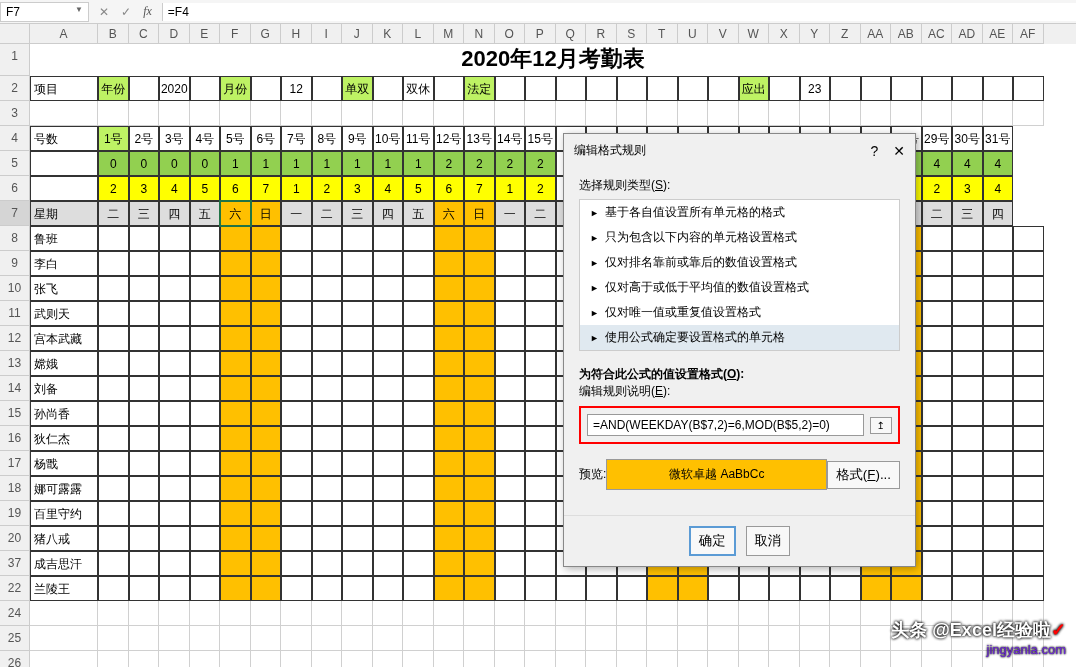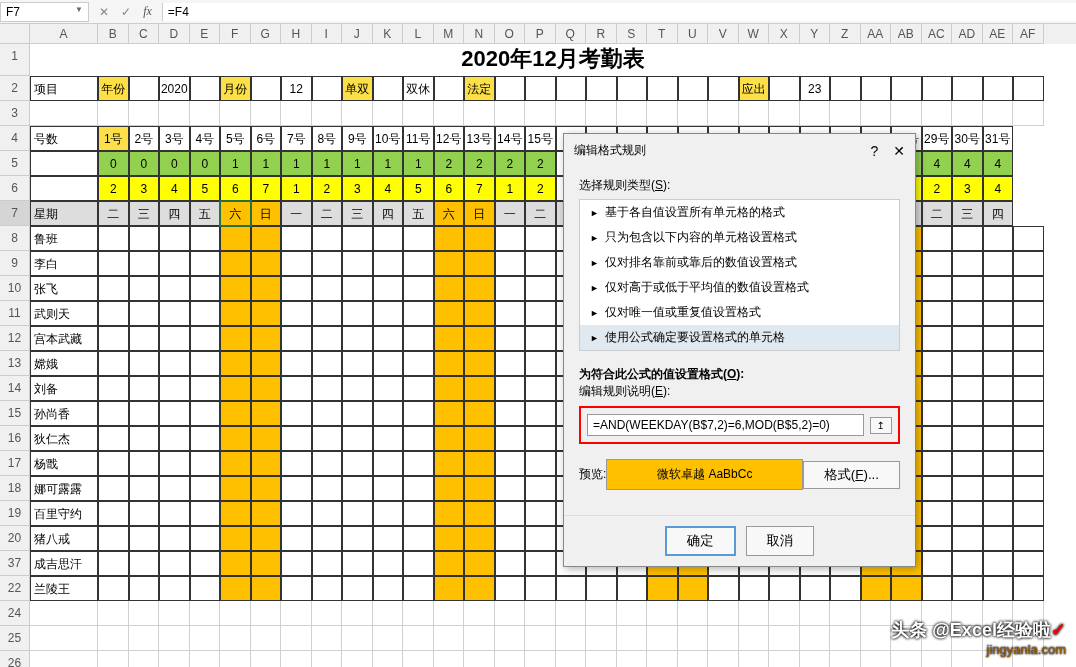--- a/index.html
+++ b/index.html
@@ -29,46 +29,46 @@
 
 .title-row .cell { border: none; font-size: 22px; font-weight: bold; line-height: 30px; }
 .row.title-row { height: 32px; }
 .title-cell { flex: 1; text-align: center; }
 
 .bordered .cell { border: 1px solid #333; }
 .row-sel .cell { background: #ddd; }
 .bg-green { background: #92d050 !important; }
 .bg-yellow { background: #ffff00 !important; }
 .bg-orange { background: #ffc000 !important; }
-.hdr { background: #fde047; font-weight: normal; }
+.hdr { background: #bef264; font-weight: normal; }
 
 .selected-cell { outline: 2px solid #217346; outline-offset: -1px; position: relative; z-index: 2; }
 
 .dialog { position: absolute; left: 563px; top: 133px; width: 353px; background: #f0f0f0; border: 1px solid #888; box-shadow: 2px 2px 8px rgba(0,0,0,0.3); z-index: 100; font-size: 12px; }
 .dialog-title { display: flex; justify-content: flex-start; align-items: center; padding: 8px 10px; }
 .dialog-title .q { margin-left: auto; margin-right: 15px; font-size: 14px; }
 .dialog-title .x { font-size: 14px; cursor: pointer; }
 .dialog-body { padding: 10px 15px; }
 .rule-list { border: 1px solid #ccc; background: #fff; margin: 5px 0 15px 0; }
 .rule-item { padding: 4px 10px; display: flex; align-items: center; gap: 6px; }
 .rule-item.sel { background: #e0e9f0; }
 .rule-item .arr { font-size: 9px; }
 .formula-box { border: 2px solid #ff0000; padding: 6px; margin: 6px 0 15px 0; display: flex; align-items: center; gap: 6px; }
 .formula-box input { flex: 1; border: 1px solid #999; padding: 3px 5px; font-size: 12px; }
 .formula-box .ref-btn { border: 1px solid #999; padding: 2px 6px; background: #f8f8f8; font-size: 10px; }
 .preview-row { display: flex; align-items: center; margin: 15px 0; }
 .preview-sample { flex: 1; background: #ffc000; border: 1px solid #999; text-align: center; padding: 6px; }
-.btn { border: 1px solid #999; background: #f8f8f8; padding: 4px 20px; cursor: pointer; }
+.btn { border: 1px solid #999; background: #f8f8f8; padding: 4px 8px; cursor: pointer; }
 .dialog-footer { display: flex; justify-content: center; gap: 10px; padding: 10px 15px; border-top: 1px solid #ddd; }
 .btn.primary { border: 2px solid #5b9bd5; }
 
 .watermark { position: absolute; right: 10px; bottom: 10px; text-align: right; z-index: 200; }
 .watermark .w1 { font-size: 18px; color: #fff; text-shadow: 0 0 3px #000, 0 0 3px #000; font-weight: bold; }
 .watermark .w1 .check { color: #ff0000; font-weight: bold; }
-.watermark .w2 { font-size: 13px; color: #a16207; text-shadow: 0 0 2px #000, 0 0 2px #000; }
+.watermark .w2 { font-size: 13px; color: #6d28d9; text-shadow: 0 0 2px #000, 0 0 2px #000; }
 
 .label-u { text-decoration: underline; }
 </style>
 </head>
 <body>
 
 <div class="formula-bar">
   <div class="name-box">
     <span>F7</span>
     <span class="arrow">▼</span>

